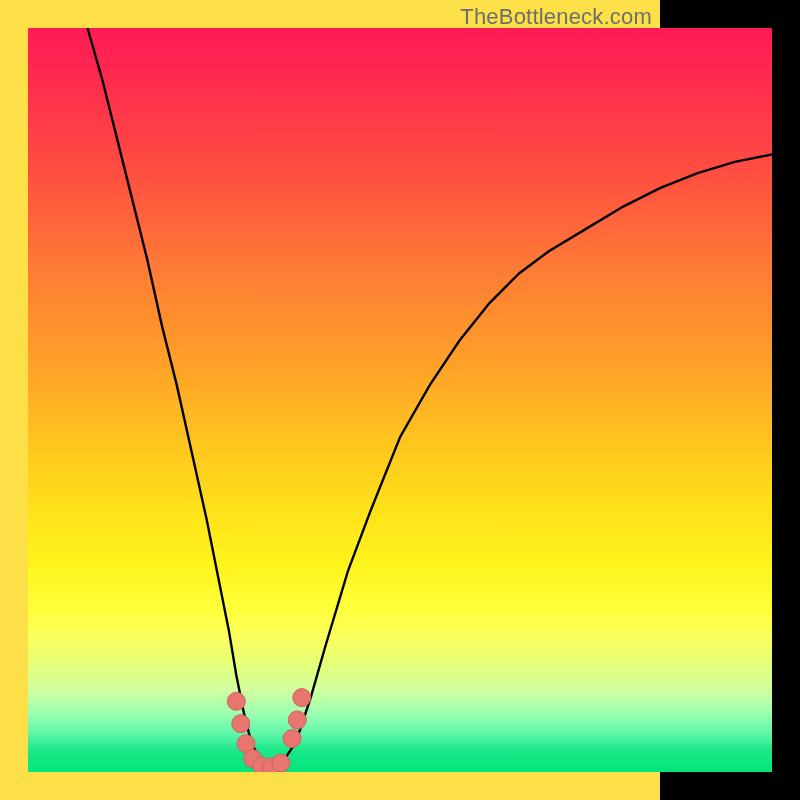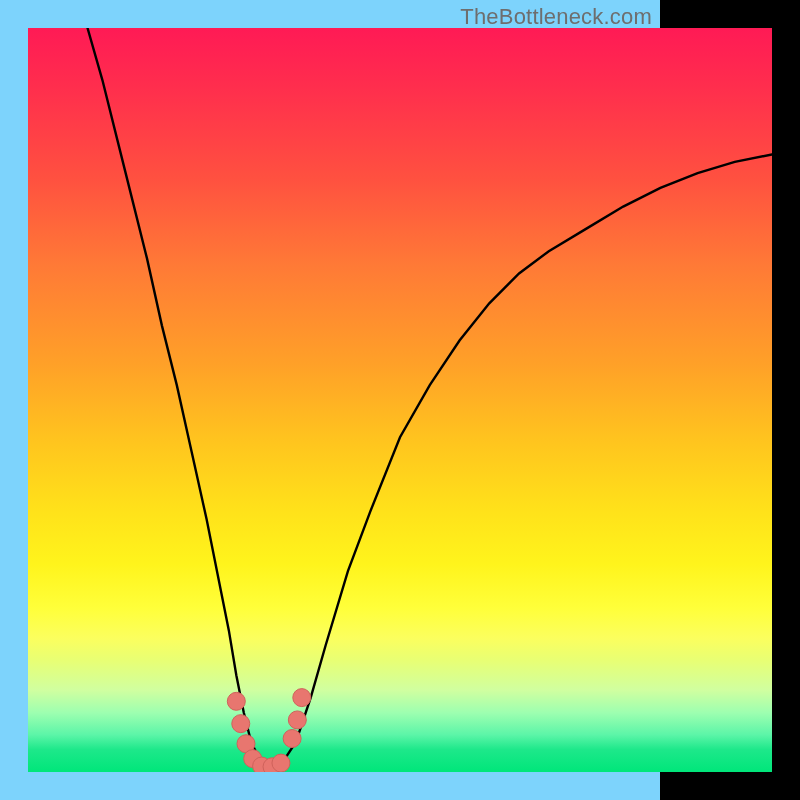--- a/index.html
+++ b/index.html
@@ -10,21 +10,21 @@
     background: #000;
     overflow: hidden;
     font-family: Arial, Helvetica, sans-serif;
   }
   .frame {
     position: absolute;
     left: 0;
     top: 0;
     width: 660px;
     height: 800px;
-    background: #7dd3fc;
+    background: #fde047;
   }
   .plot-area {
     position: absolute;
     left: 28px;
     top: 28px;
     width: 744px;
     height: 744px;
     overflow: hidden;
   }
   .gradient-bg {

